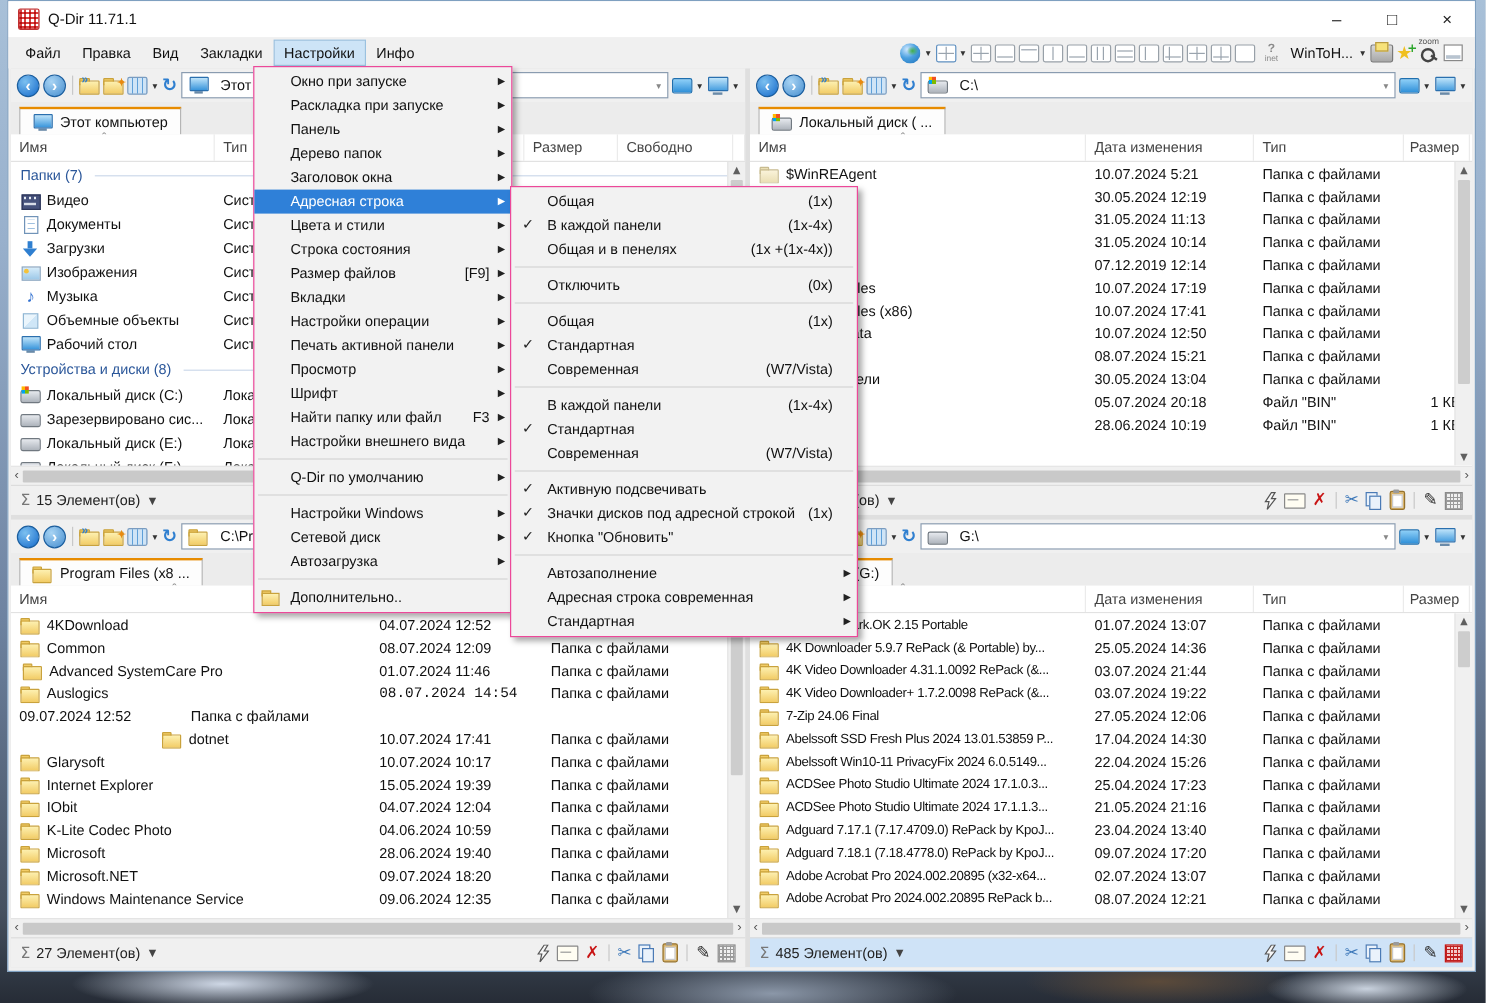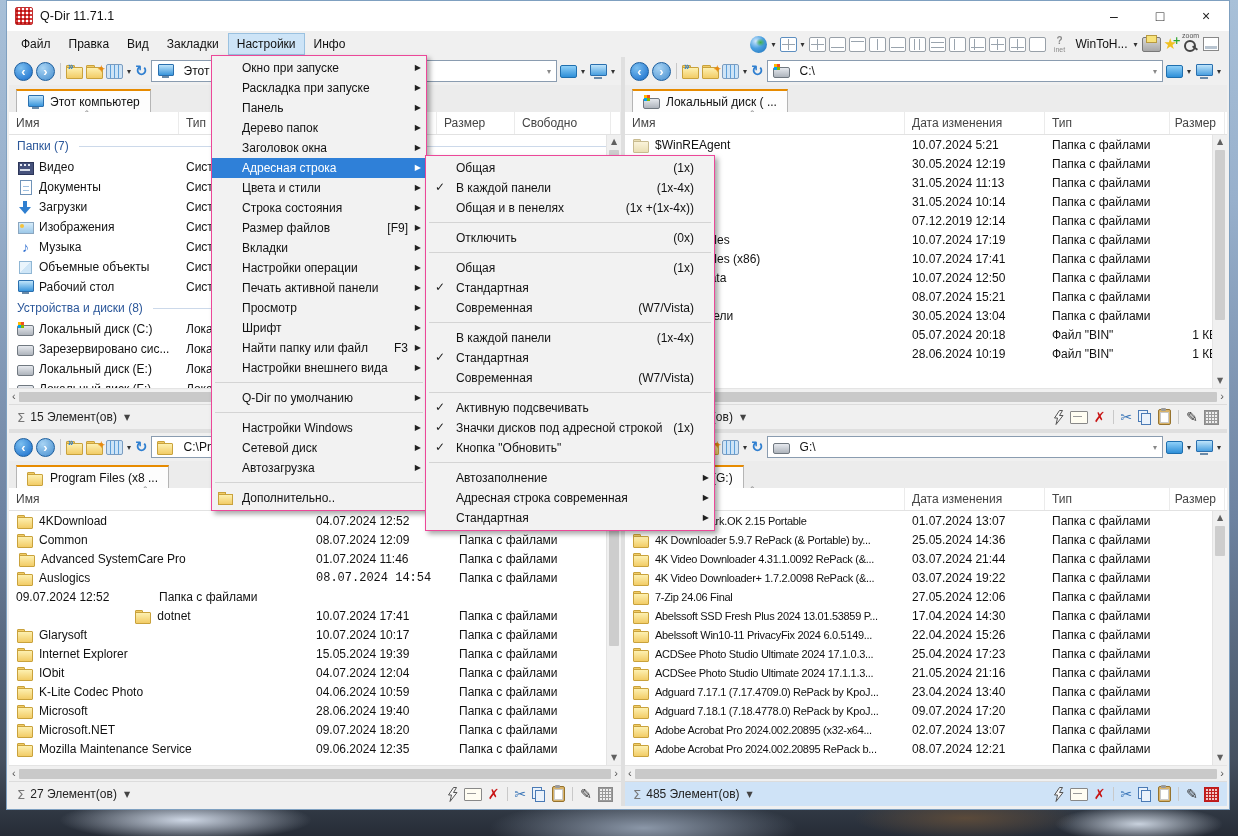--- a/index.html
+++ b/index.html
@@ -733,21 +733,21 @@
               <span class="fi folder"></span>
               <span>Microsoft.NET</span>
             </span>
             <span class="cell" style="width: 143px; flex: 0 0 143px;">09.07.2024 18:20</span>
             <span class="cell" style="width: 160px; flex: 0 0 160px;">Папка с файлами</span>
             <span class="cell" style="width: 0px; flex: 0 0 0px;"></span>
           </div>
           <div class="lrow ">
             <span class="cell name" style="width: 300px; flex: 0 0 300px;">
               <span class="fi folder"></span>
-              <span>Mozilla Maintenance Service</span>
+              <span>Windows Maintenance Service</span>
             </span>
             <span class="cell" style="width: 143px; flex: 0 0 143px;">09.06.2024 12:35</span>
             <span class="cell" style="width: 160px; flex: 0 0 160px;">Папка с файлами</span>
             <span class="cell" style="width: 0px; flex: 0 0 0px;"></span>
           </div>
           <div class="vscroll">
             <span class="va up glyph">▲</span>
             <div class="vthumb" style="top: 15px; height: 120px;"></div>
             <span class="va dn glyph">▼</span>
           </div>

